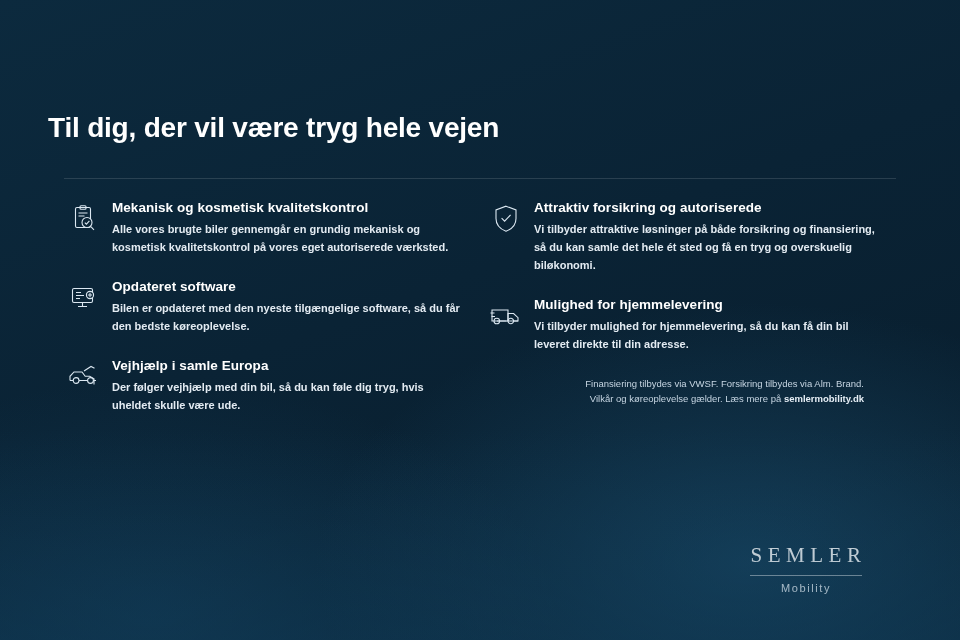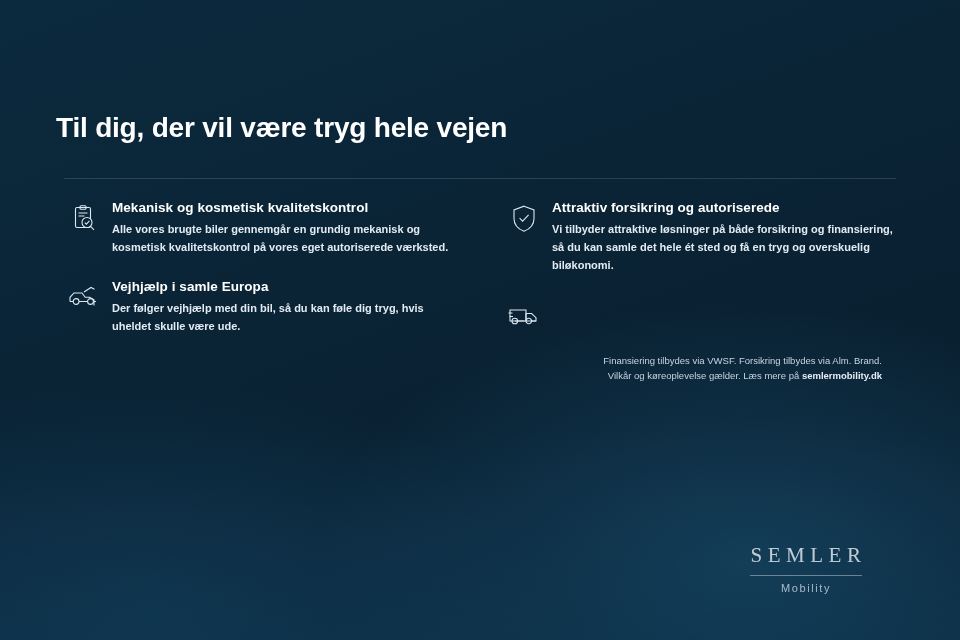--- a/index.html
+++ b/index.html
@@ -27,21 +27,21 @@
     content: "";
     position: absolute;
     left: 0; right: 0; bottom: 0;
     height: 210px;
     background: linear-gradient(to top, rgba(16,62,92,0.45), rgba(16,62,92,0));
     pointer-events: none;
   }
 
   .title {
     position: absolute;
-    left: 56px;
+    left: 48px;
     top: 112px;
     font-size: 28px;
     font-weight: bold;
     letter-spacing: -0.2px;
     color: #ffffff;
   }
 
   .rule {
     position: absolute;
     left: 64px;
@@ -50,21 +50,21 @@
     height: 1px;
     background: rgba(255,255,255,0.13);
   }
 
   .cols {
     position: absolute;
     left: 56px;
     top: 200px;
     width: 848px;
     display: flex;
-    gap: 32px;
+    gap: 14px;
   }
   .col { width: 408px; }
 
   .feature {
     display: flex;
     align-items: flex-start;
     margin-bottom: 22px;
   }
   .feature .icon {
     width: 56px;
@@ -152,20 +152,35 @@
             <path d="M15.8 18.6l1.6 1.6 3-3.4"></path>
             <path d="M21.6 22.4l3.4 3.4"></path>
           </svg>
         </span>
         <div class="body">
           <h3>Mekanisk og kosmetisk kvalitetskontrol</h3>
           <p>Alle vores brugte biler gennemgår en grundig mekanisk og kosmetisk kvalitetskontrol på vores eget autoriserede værksted.</p>
         </div>
       </div>
 
+      <div class="feature">
+        <span class="icon">
+          <svg width="30" height="30" viewBox="0 0 30 30" fill="none" stroke="#dbe7f1" stroke-width="1.1">
+            <rect x="3.5" y="5.5" width="20" height="14" rx="1.5"></rect>
+            <path d="M13.5 19.5v4M9 23.5h9"></path>
+            <path d="M7 9.5h5M7 12.5h8M7 15.5h4"></path>
+            <circle cx="21" cy="12" r="3.6" fill="#0a2436"></circle>
+            <path d="M21 9.8v4.4M18.8 12h4.4"></path>
+          </svg>
+        </span>
+        <div class="body">
+          <h3>Opdateret software</h3>
+          <p>Bilen er opdateret med den nyeste tilgængelige software, så du får den bedste køreoplevelse.</p>
+        </div>
+      </div>
 
       <div class="feature">
         <span class="icon">
           <svg width="32" height="30" viewBox="0 0 32 30" fill="none" stroke="#dbe7f1" stroke-width="1.1">
             <path d="M2 18.5h3.2M11 18.5h8.5M25.5 18.5H28"></path>
             <path d="M5.2 18.5a2.9 2.9 0 1 0 5.8 0 2.9 2.9 0 1 0-5.8 0"></path>
             <path d="M19.6 18.5a2.9 2.9 0 1 0 5.8 0 2.9 2.9 0 1 0-5.8 0"></path>
             <path d="M2 18.5v-4.2l4-4.3h8l3.2 4.3h4.5l4.3 2.6v5.6"></path>
             <path d="M16 9l7-4.5 3.5 1.8"></path>
           </svg>
@@ -197,20 +212,24 @@
         <span class="icon">
           <svg width="32" height="30" viewBox="0 0 32 30" fill="none" stroke="#dbe7f1" stroke-width="1.1">
             <path d="M2 9h16v11H2z"></path>
             <path d="M18 12.5h5.6l4.4 4.2V20h-10z"></path>
             <path d="M7 20h9.5M23.5 20H28"></path>
             <path d="M4 20a2.8 2.8 0 1 0 5.6 0 2.8 2.8 0 1 0-5.6 0"></path>
             <path d="M18 20a2.8 2.8 0 1 0 5.6 0 2.8 2.8 0 1 0-5.6 0"></path>
             <path d="M0.5 12h4M1.5 15.5h3.5"></path>
           </svg>
         </span>
+        <div class="body">
+          <h3>Mulighed for hjemmelevering</h3>
+          <p>Vi tilbyder mulighed for hjemmelevering, så du kan få din bil leveret direkte til din adresse.</p>
+        </div>
       </div>
 
       <div class="disclaimer">
         <div>Finansiering tilbydes via VWSF. Forsikring tilbydes via Alm. Brand.</div>
         <div><span>Vilkår og køreoplevelse gælder. Læs mere på </span><b>semlermobility.dk</b></div>
       </div>
 
     </div>
   </div>
 

